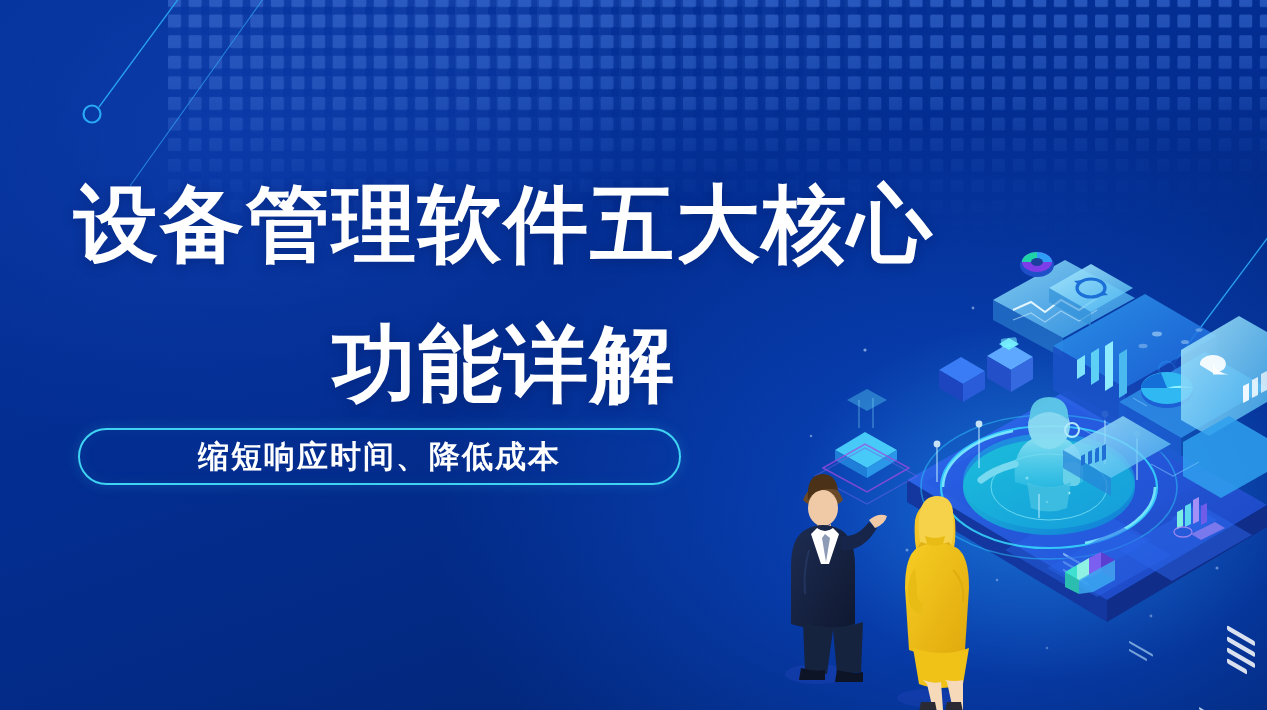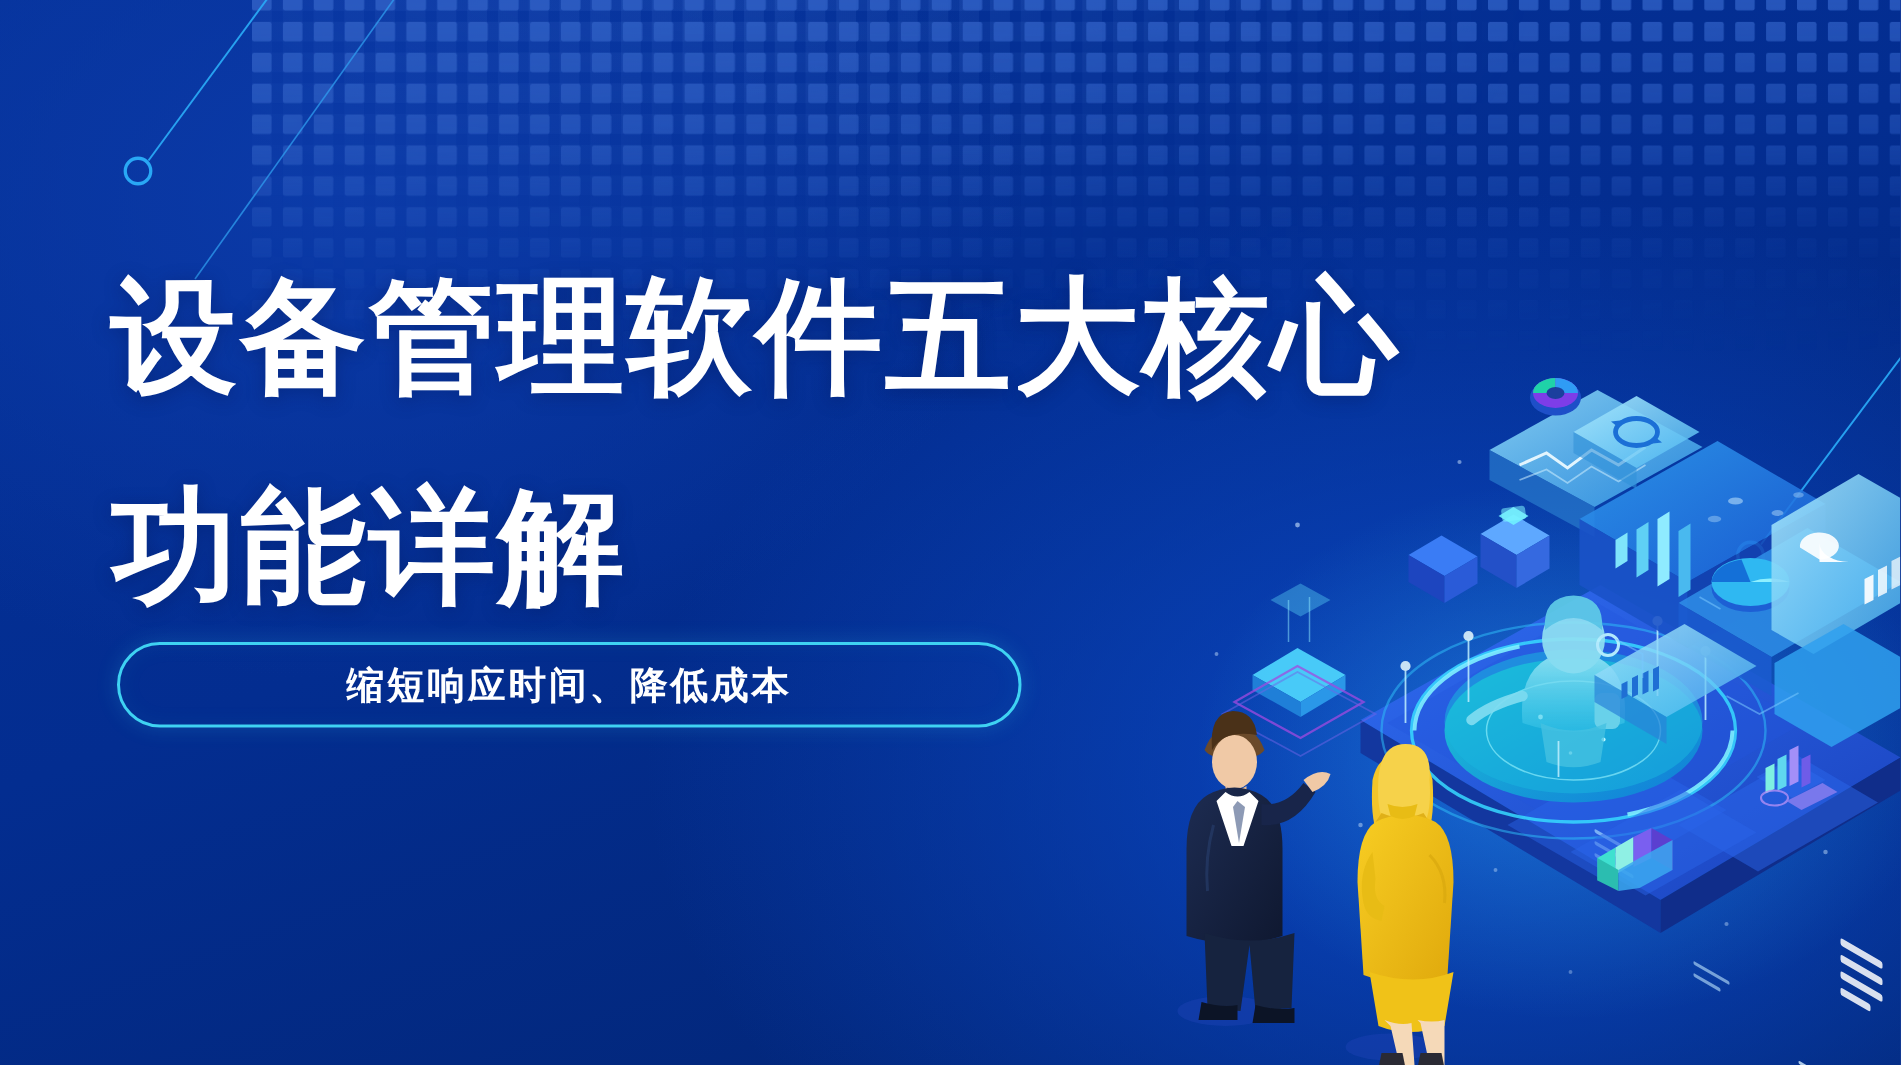--- a/index.html
+++ b/index.html
@@ -54,35 +54,36 @@
   }
   .title-line{
     color:#ffffff;
     font-size:84px;
     line-height:96px;
     font-weight:800;
     letter-spacing:2px;
     white-space:nowrap;
     text-shadow:0 2px 12px rgba(0,20,80,.35);
     font-family:"Liberation Sans","DejaVu Sans",sans-serif;
+    text-align:center;
   }
   .title-line.l2{ margin-top:44px; }
 
   .subtitle-box{
     position:absolute; left:78px; top:428px;
     width:603px; height:57px;
     border:2px solid #3fd2f2;
     border-radius:30px;
     display:flex; align-items:center; justify-content:center;
     z-index:6;
     box-shadow:0 0 14px rgba(63,210,242,.18), inset 0 0 16px rgba(63,210,242,.05);
   }
   .subtitle-text{
     color:#ffffff;
-    font-size:25px;
+    font-size:31px;
     font-weight:800;
     letter-spacing:2px;
     white-space:nowrap;
     font-family:"Liberation Sans","DejaVu Sans",sans-serif;
     text-align:right;
   }
 
   
   .illustration{
     position:absolute; right:0; bottom:0;

